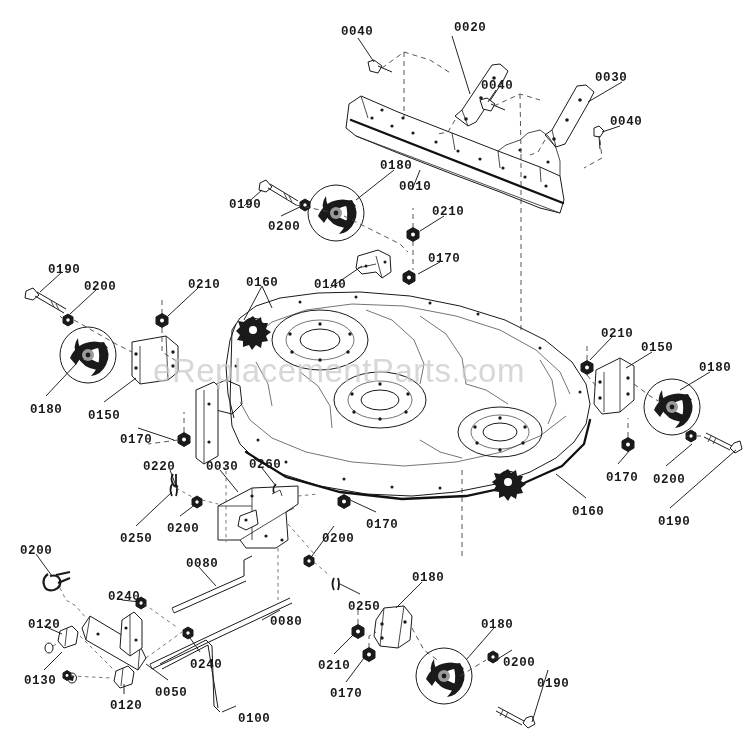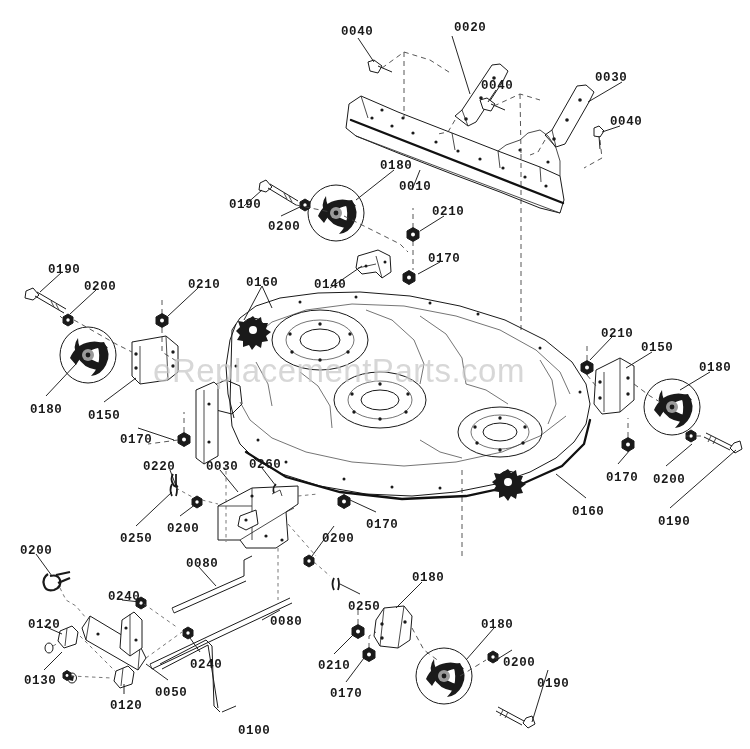--- a/index.html
+++ b/index.html
@@ -607,21 +607,21 @@
       <div class="callout-label" style="left: 366px; top: 519px;">0170</div>
       <div class="callout-label" style="left: 20px; top: 545px;">0200</div>
       <div class="callout-label" style="left: 186px; top: 558px;">0080</div>
       <div class="callout-label" style="left: 108px; top: 591px;">0240</div>
       <div class="callout-label" style="left: 28px; top: 619px;">0120</div>
       <div class="callout-label" style="left: 24px; top: 675px;">0130</div>
       <div class="callout-label" style="left: 110px; top: 700px;">0120</div>
       <div class="callout-label" style="left: 155px; top: 687px;">0050</div>
       <div class="callout-label" style="left: 190px; top: 659px;">0240</div>
       <div class="callout-label" style="left: 270px; top: 616px;">0080</div>
-      <div class="callout-label" style="left: 238px; top: 713px; margin-top: 12px;">0100</div>
+      <div class="callout-label" style="left: 238px; top: 713px;">0100</div>
       <div class="callout-label" style="left: 412px; top: 572px;">0180</div>
       <div class="callout-label" style="left: 318px; top: 660px;">0210</div>
       <div class="callout-label" style="left: 330px; top: 688px;">0170</div>
       <div class="callout-label" style="left: 481px; top: 619px;">0180</div>
       <div class="callout-label" style="left: 503px; top: 657px;">0200</div>
       <div class="callout-label" style="left: 537px; top: 678px;">0190</div>
     </div>
 
 </div>
 

